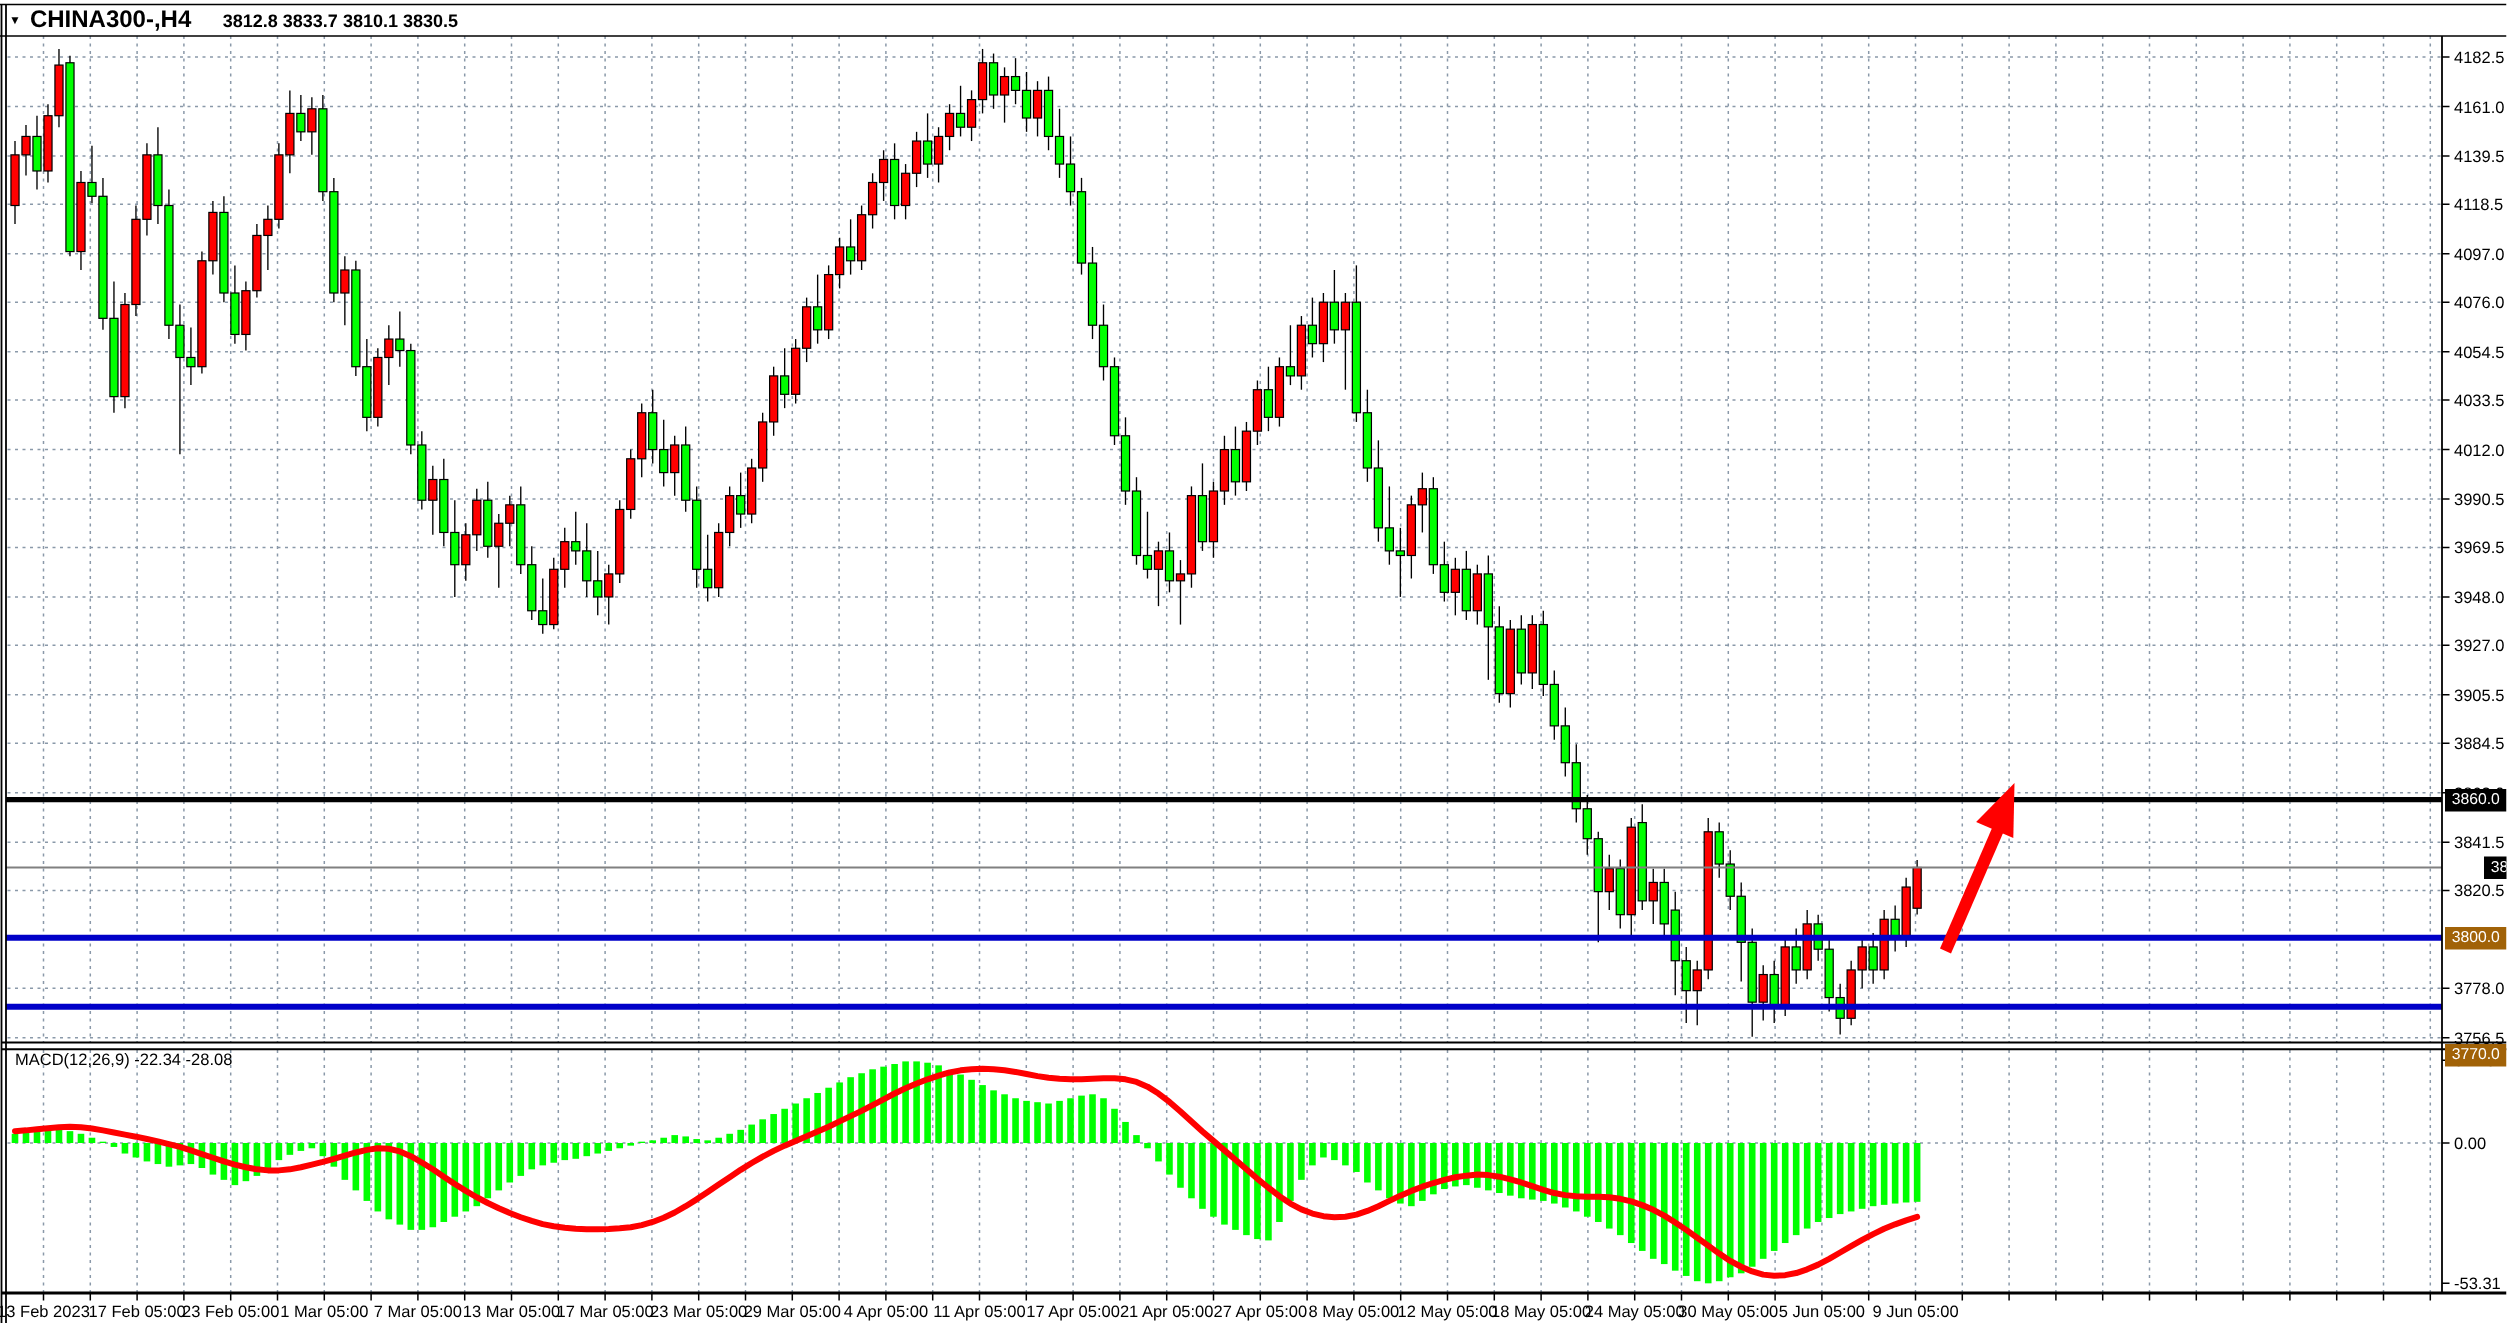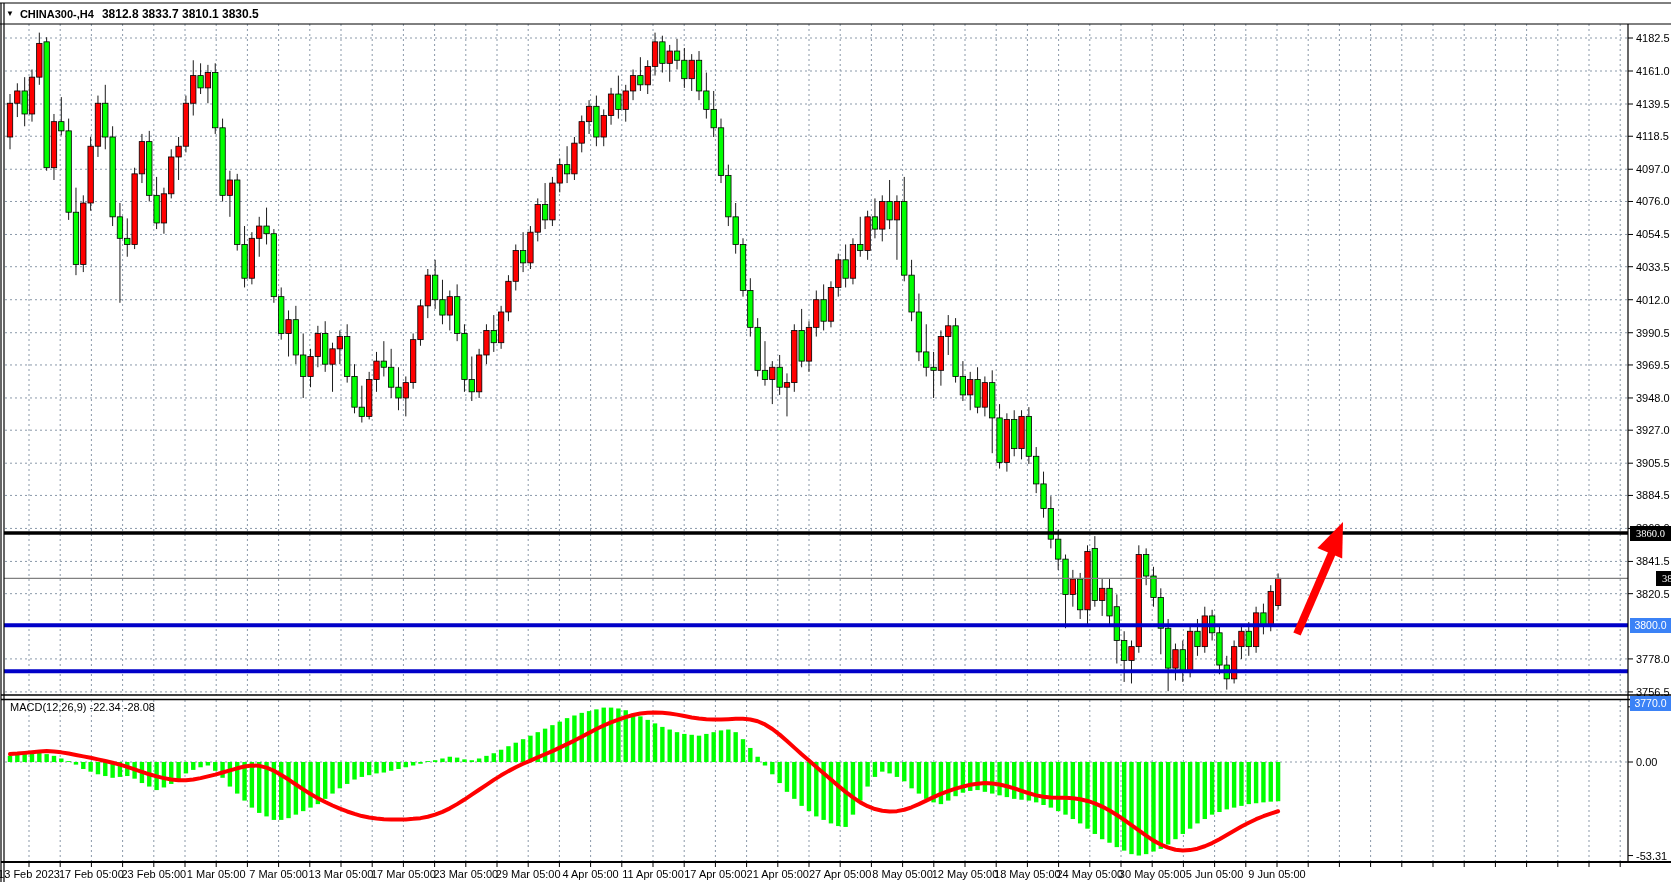--- a/index.html
+++ b/index.html
@@ -7,28 +7,28 @@
     width:1671px;height:889px;position:relative;overflow:hidden;
     background:#ffffff;font-family:"Liberation Sans",sans-serif;
   }
   #chart-svg{position:absolute;left:0;top:0;}
   .titlebar{
     position:absolute;left:0;top:4px;height:20px;width:100%;
     display:flex;align-items:center;padding-left:6px;box-sizing:border-box;
     color:#000;
   }
   .tri{font-size:8px;line-height:1;margin-right:6px;}
-  .sym{font-size:11px;font-weight:bold;white-space:pre;}
-  .ohlc{font-size:12px;font-weight:bold;margin-left:8px;white-space:pre;}
+  .sym{font-size:16px;font-weight:bold;white-space:pre;}
+  .ohlc{font-size:12px;font-weight:bold;margin-left:21px;white-space:pre;}
   .badge{
     position:absolute;left:1630px;width:41px;height:15px;
     font-size:10.5px;line-height:15px;text-align:center;color:#ffffff;
   }
-  .b-black{background:#000000;font-family:Liberation Serif, serif;}
-  .b-blue{background:#3b82f6;}
+  .b-black{background:#000000;}
+  .b-blue{background:#a16207;}
   .macd-label{position:absolute;left:10px;top:701px;font-size:11px;color:#000;}
 </style>
 </head>
 <body>
 
 <svg id="chart-svg" width="1671" height="889" viewBox="0 0 1671 889">
     <g>
       <line x1="29" y1="24" x2="29" y2="695" stroke="#8A99A9" stroke-width="1" stroke-dasharray="2,3"></line>
       <line x1="29" y1="700" x2="29" y2="862" stroke="#8A99A9" stroke-width="1" stroke-dasharray="2,3"></line>
       <line x1="60.2" y1="24" x2="60.2" y2="695" stroke="#8A99A9" stroke-width="1" stroke-dasharray="2,3"></line>

